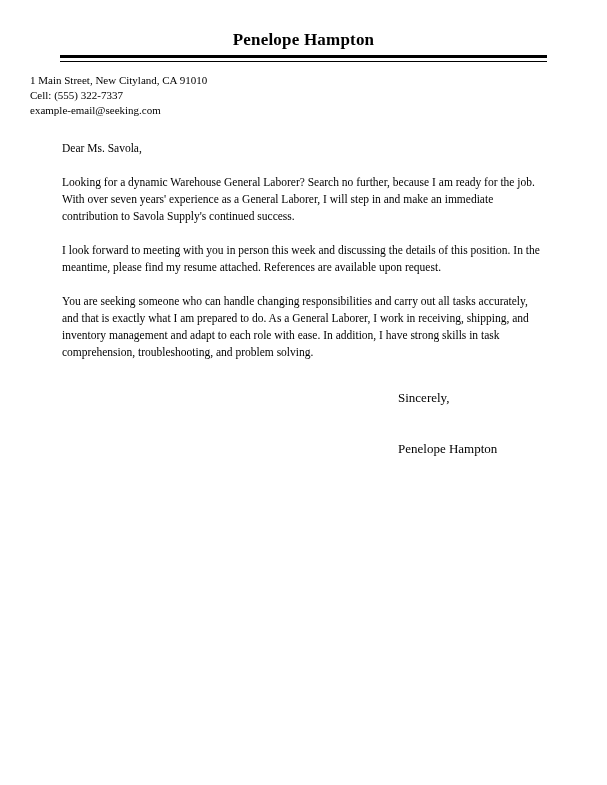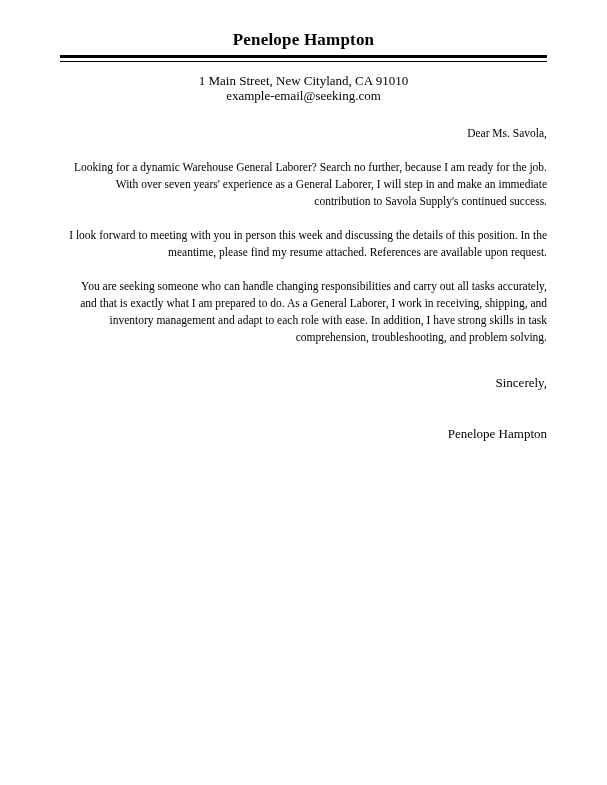--- a/index.html
+++ b/index.html
@@ -25,30 +25,29 @@
     letter-spacing: 0.2px;
   }
   .header-rule {
     width: 487px;
     margin: 5px auto 0 auto;
     height: 3px;
     border-top: 3px solid #000000;
     border-bottom: 1px solid #000000;
   }
   .contact-block {
-    text-align: center;
-    font-size: 13px;
+    font-size: 11px;
     line-height: 15px;
     margin-top: 11px;
+    margin-left: 30px;
   }
   .body-block {
     margin: 0 60px 0 62px;
     font-size: 11.5px;
     line-height: 17px;
-    text-align: right;
   }
   .salutation {
     margin-top: 22px;
   }
   .para {
     margin: 17px 0 0 0;
   }
   .closing-block {
     margin-left: 336px;
     margin-top: 28px;
@@ -62,20 +61,21 @@
 <body>
 
 <div class="page">
 
   <div class="letter-name">Penelope Hampton</div>
 
   <div class="header-rule"></div>
 
   <div class="contact-block">
     <div>1 Main Street, New Cityland, CA 91010</div>
+    <div>Cell: (555) 322-7337</div>
     <div>example-email@seeking.com</div>
   </div>
 
   <div class="body-block">
     <div class="salutation">Dear Ms. Savola,</div>
 
     <p class="para">Looking for a dynamic Warehouse General Laborer? Search no further, because I am ready for the job. With over seven years' experience as a General Laborer, I will step in and make an immediate contribution to Savola Supply's continued success.</p>
 
     <p class="para">I look forward to meeting with you in person this week and discussing the details of this position. In the meantime, please find my resume attached. References are available upon request.</p>
 

